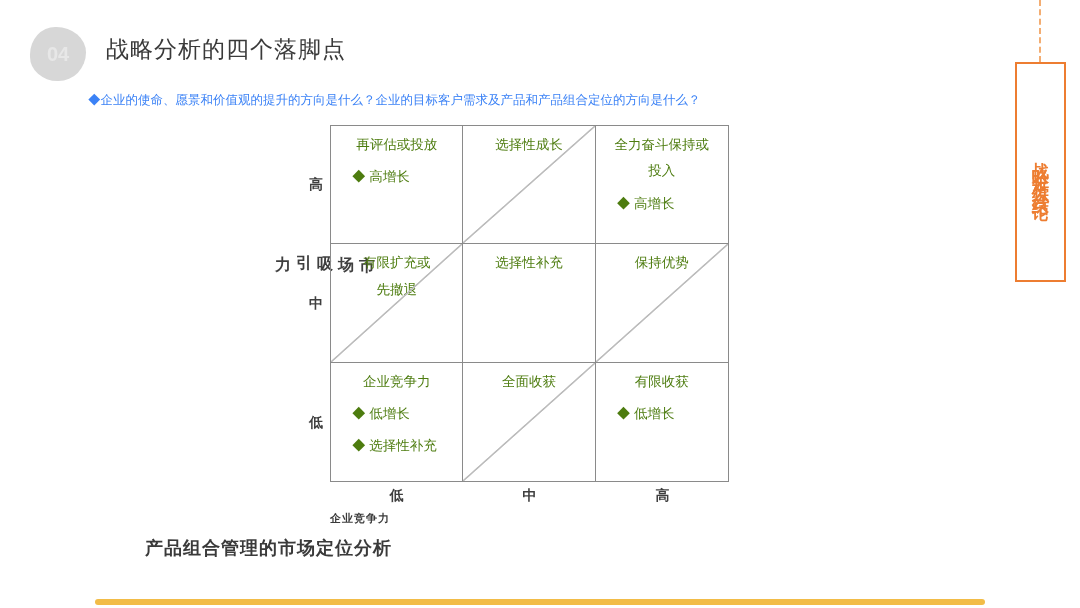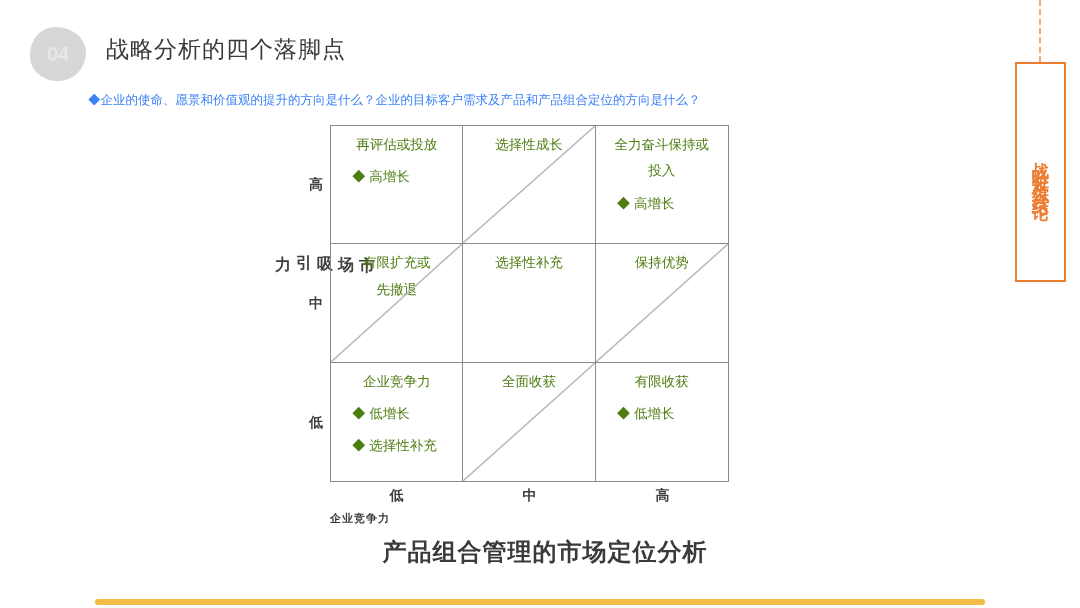--- a/index.html
+++ b/index.html
@@ -35,22 +35,22 @@
   .diag::before { content:""; position:absolute; inset:0; pointer-events:none;
        background:linear-gradient(to bottom right,
           transparent calc(50% - 1.2px), #bcbcbc calc(50% - 0.4px),
           #bcbcbc calc(50% + 0.4px), transparent calc(50% + 1.2px)); }
   .c-title { text-align:center; white-space:pre-line; }
   .c-bullet { text-align:left; padding-left:13px;margin-top:6px; }
   .x-ticks { position:absolute; left:58px; top:362px; width:399px; display:flex; }
   .x-tick { flex:1; text-align:center; font-size:14px; font-weight:700; color:#3f3f3f; }
   .x-label { position:absolute; left:58px; top:386px; width:399px; text-align:left;
              font-size:11px; font-weight:700; color:#3a3a3a; letter-spacing:1px; }
-  .caption { position:absolute; left:145px; top:536px; width:800px; text-align:center;
-             font-size:24px; font-weight:700; color:#3a3a3a; letter-spacing:1px; }
+  .caption { position:absolute; left:145px; top:536px; width:800px; text-align:left;
+             font-size:18px; font-weight:700; color:#3a3a3a; letter-spacing:1px; }
 
   
   .dash-line { position:absolute; left:1039px; top:0; height:62px; width:0;
                border-left:2px dashed #f3ad72; }
   .side-box { position:absolute; left:1015px; top:62px; width:51px; height:220px;
               border:2px solid var(--accent); display:flex; align-items:center;
               justify-content:center; background:#ffffff; }
   .side-box span { writing-mode:vertical-rl; color:var(--accent); font-size:17px;
                    font-weight:700; letter-spacing:6px; }
 

